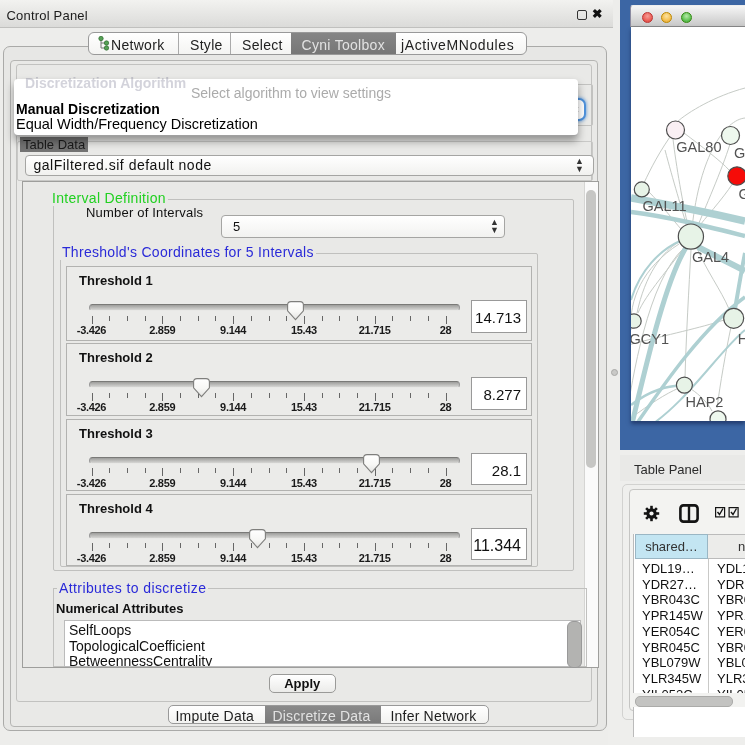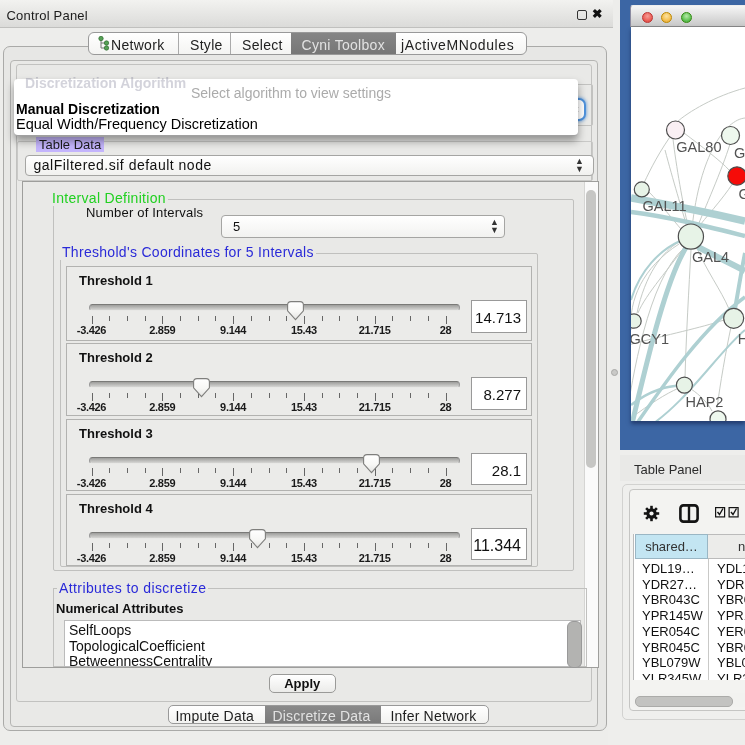--- a/index.html
+++ b/index.html
@@ -41,21 +41,21 @@
 
 <div class="abs" style="left:10px;top:60px;width:588px;height:667px;background:#e9e9e7;border:1px solid #b5b5b3;border-radius:4px;box-sizing:border-box;"></div>
 <div class="abs" style="left:16px;top:64px;width:576px;height:638px;background:#e9e9e7;border:1px solid #c2c2c0;border-radius:3px;box-sizing:border-box;"></div>
 
 <div class="abs" style="left:17px;top:84px;width:576px;height:42px;border:1px solid #c2c2c0;border-radius:2px;box-sizing:border-box;"></div>
 
 <div class="abs" style="left:25px;top:98px;width:561px;height:23px;background:#fff;border:2.5px solid #4f92dc;border-radius:7px;box-sizing:border-box;box-shadow:0 0 3px 1px rgba(80,146,220,.6);"></div>
 <div class="abs" style="left:573px;top:103px;font-size:7px;color:#888;line-height:6.5px;">▲<br>▼</div>
 
 <div class="abs" style="left:17px;top:141px;width:576px;height:40px;border:1px solid #c9c9c7;border-radius:2px;box-sizing:border-box;"></div>
-<div class="abs" style="left:36px;top:137px;font-size:13px;color:#1b1b1b;background:#c4b5fd;padding:0 3px;">Table Data</div>
+<div class="abs" style="left:20px;top:137px;font-size:13px;color:#1b1b1b;background:#737373;padding:0 3px;">Table Data</div>
 
 <div class="abs" style="left:25px;top:154.5px;width:569px;height:21px;background:linear-gradient(#ffffff,#f1f1ef);border:1px solid #a5a5a3;border-radius:4px;box-sizing:border-box;"></div>
 <div class="abs" style="left:33.5px;top:157px;font-size:14px;letter-spacing:0.5px;color:#111;">galFiltered.sif default node</div>
 <div class="abs" style="left:575px;top:157px;font-size:9px;color:#333;line-height:8px;">▲<br>▼</div>
 
 <div class="abs" style="left:22px;top:181px;width:577px;height:487px;background:#e9e9e7;border:1px solid #9e9e9c;box-sizing:border-box;"></div>
 
 <div class="abs" style="left:584px;top:182px;width:14px;height:485px;background:#fafafa;border-left:1px solid #d5d5d3;box-sizing:border-box;"></div>
 <div class="abs" style="left:586px;top:190px;width:10px;height:278px;background:#c6c6c4;border-radius:5px;"></div>
 
@@ -366,21 +366,21 @@
   <rect x="1.4" y="1.4" width="17.2" height="16.2" rx="3" fill="none" stroke="#141414" stroke-width="2.6"></rect>
   <line x1="10" y1="1.4" x2="10" y2="17.6" stroke="#141414" stroke-width="2.4"></line>
 </svg>
 <svg class="abs" style="left:715px;top:507px;" width="24" height="11" viewBox="0 0 24 11">
   <rect x="0.6" y="0.6" width="9" height="9.3" fill="none" stroke="#141414" stroke-width="1.2"></rect>
   <path d="M2.5,5 L4.5,7.5 L8,1.5" fill="none" stroke="#141414" stroke-width="1.4"></path>
   <rect x="14.1" y="0.6" width="9" height="9.3" fill="none" stroke="#141414" stroke-width="1.2"></rect>
   <path d="M16,5 L18,7.5 L21.5,1.5" fill="none" stroke="#141414" stroke-width="1.4"></path>
 </svg>
 
-<div class="abs" style="left:633px;top:534px;width:112px;height:146px;background:#fff;border-left:1px solid #bbb;overflow:hidden;">
+<div class="abs" style="left:633px;top:534px;width:112px;height:203px;background:#fff;border-left:1px solid #bbb;overflow:hidden;">
   <div class="abs" style="left:1px;top:0;width:73px;height:25px;background:#c3e5f2;border:1px solid #9ab6c4;box-sizing:border-box;text-align:center;font-size:13px;color:#333;line-height:23px;">shared…</div>
   <div class="abs" style="left:74px;top:0;width:80px;height:25px;background:#ececea;border-top:1px solid #bbb;border-bottom:1px solid #bbb;box-sizing:border-box;font-size:13px;color:#333;line-height:23px;padding-left:30px;">n</div>
   <div class="abs" style="left:74px;top:25px;width:1px;height:134px;background:#c9c9c7;"></div>
   <div class="abs" style="left:8px;top:27px;font-size:13px;color:#111;line-height:15.7px;white-space:pre;">YDL19…
 YDR27…
 YBR043C
 YPR145W
 YER054C
 YBR045C
 YBL079W

